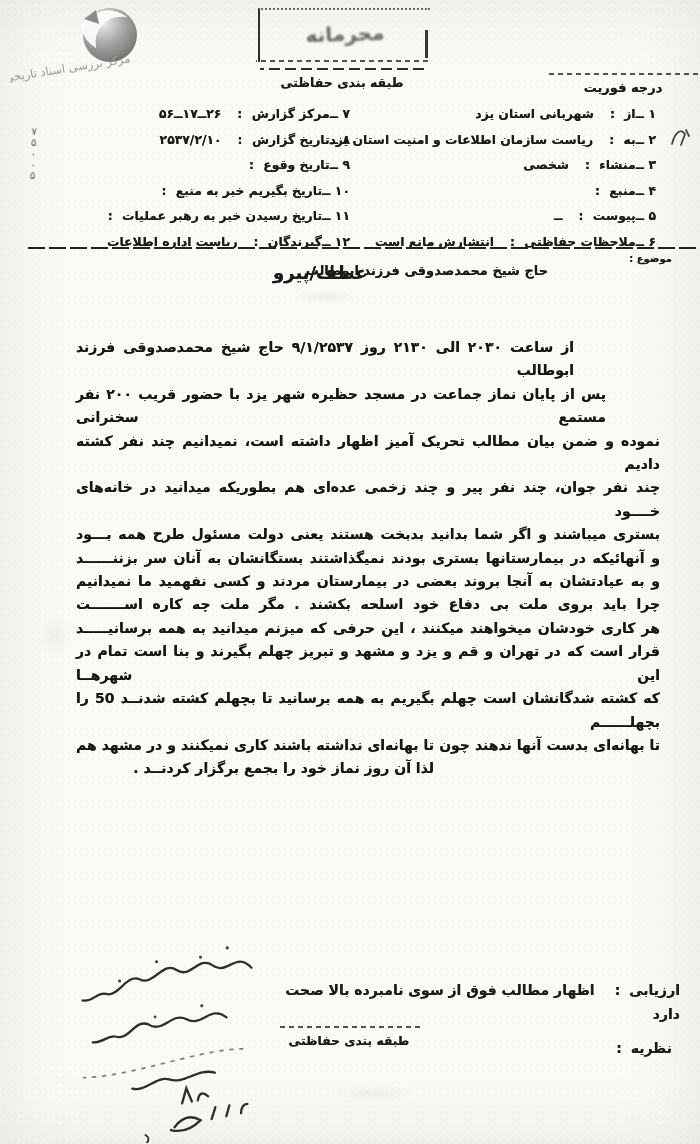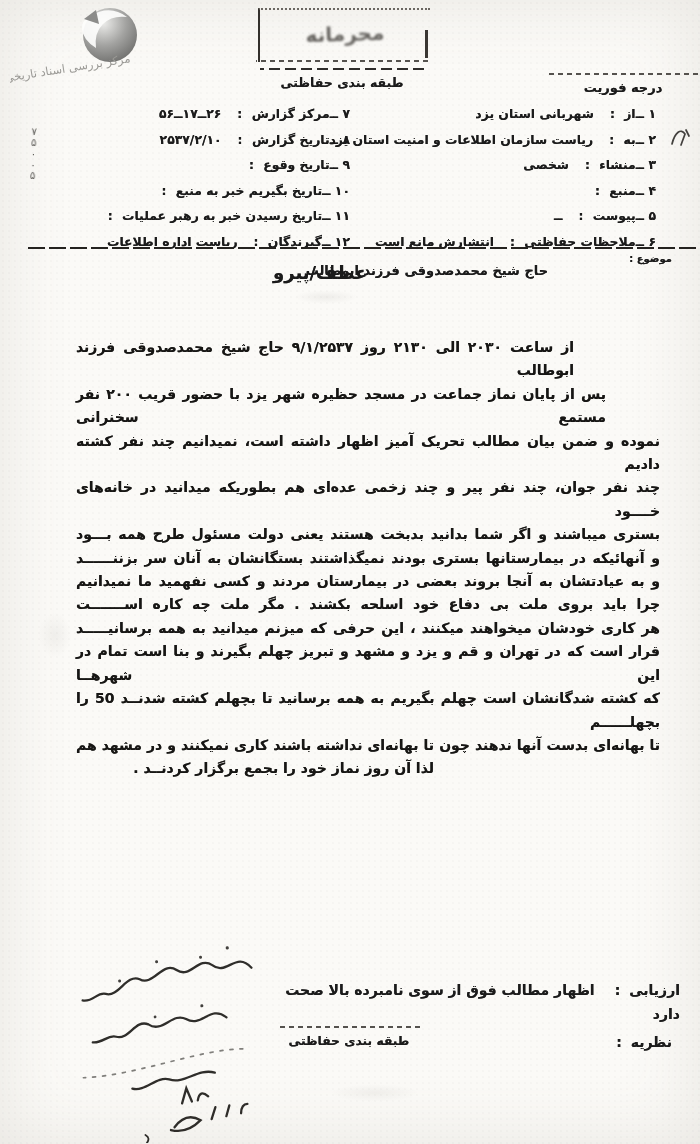--- a/index.html
+++ b/index.html
@@ -54,21 +54,21 @@
   .bline:nth-child(1){padding-right:86px;}
   .bline:nth-child(2){padding-right:54px;}
   .bline.short{text-align:left;text-align-last:right;padding-right:226px;}
   .closing-block{right:40px;top:703px;width:584px;font-size:13.1px;line-height:24px;color:#171614;}
   .closing-block .bline:nth-child(1){padding-right:26px;}
 
   
   .eval-block{right:20px;top:978px;width:420px;font-size:14px;line-height:24px;}
   .ev-label::after{content:" :";padding-right:4px;}
   .ev-value{margin-right:20px;}
-  .opinion{margin-right:8px;margin-top:4px;}
+  .opinion{margin-right:8px;margin-top:10px;}
   .foot-dash{left:278px;top:1026px;width:142px;}
   .class-bottom{left:268px;top:1034px;width:162px;text-align:center;font-size:12.3px;}
 
   .handwriting{left:10px;top:933px;width:272px;height:210px;}
   .tick{left:666px;top:124px;width:26px;height:26px;}
 
   .smudge{border-radius:50%;}
   .sm1{left:294px;top:290px;width:64px;height:14px;background:radial-gradient(rgba(70,65,58,.07),transparent 70%);}
   .sm2{left:38px;top:612px;width:34px;height:46px;background:radial-gradient(rgba(70,65,58,.06),transparent 70%);}
   .sm3{left:330px;top:1084px;width:90px;height:18px;background:radial-gradient(rgba(70,65,58,.06),transparent 70%);}

